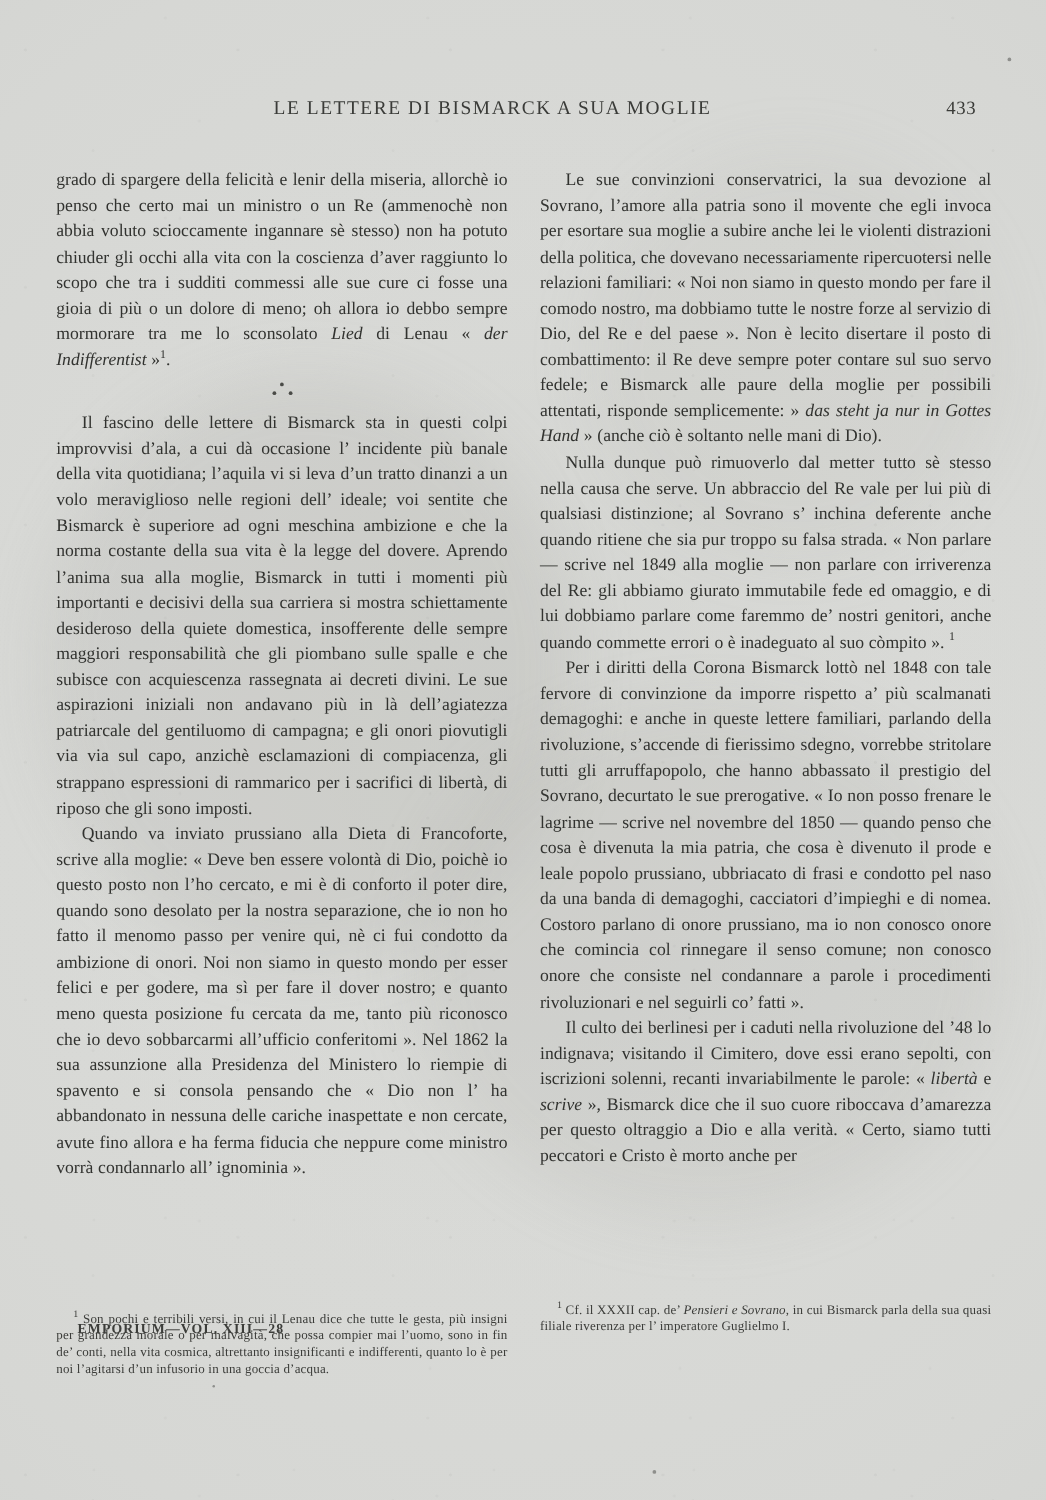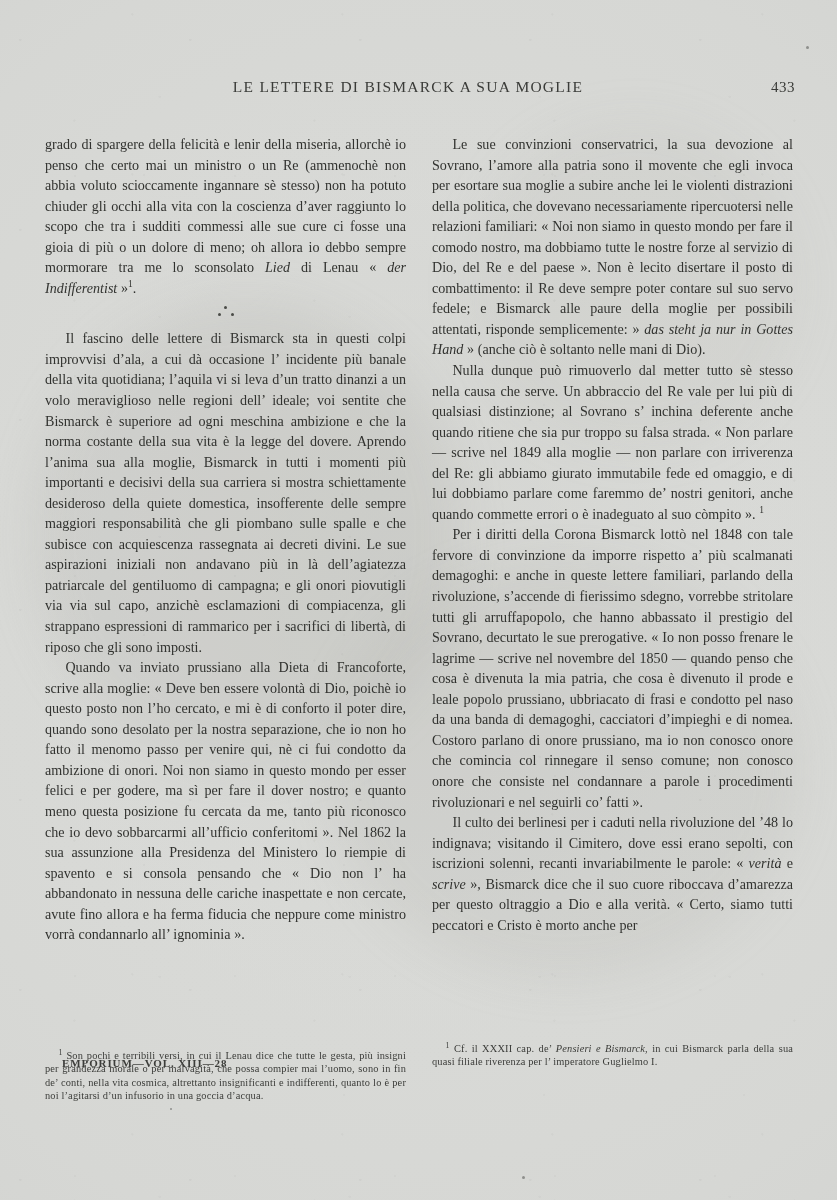--- a/index.html
+++ b/index.html
@@ -54,21 +54,21 @@
   .content {
     position: absolute;
     left: 0; top: 0;
     width: 837px;
     height: 1200px;
   }
 
   
   .runhead {
     position: absolute;
-    left: 47px;
+    left: 33px;
     top: 78px;
     width: 748px;
     height: 22px;
   }
   .runhead-title {
     position: absolute;
     left: 0; right: 0;
     text-align: center;
     font-size: 15.5px;
     letter-spacing: 1.25px;
@@ -204,30 +204,30 @@
         </div>
 
         <p><span>Il fascino delle lettere di Bismarck sta in questi colpi improvvisi d’ala, a cui dà occasione l’ incidente più banale della vita quotidiana; l’aquila vi si leva d’un tratto dinanzi a un volo meraviglioso nelle regioni dell’ ideale; voi sentite che Bismarck è superiore ad ogni meschina ambizione e che la norma costante della sua vita è la legge del dovere. Aprendo l’anima sua alla moglie, Bismarck in tutti i momenti più importanti e decisivi della sua carriera si mostra schiettamente desideroso della quiete domestica, insofferente delle sempre maggiori responsabilità che gli piombano sulle spalle e che subisce con acquiescenza rassegnata ai decreti divini. Le sue aspirazioni iniziali non andavano più in là dell’agiatezza patriarcale del gentiluomo di campagna; e gli onori piovutigli via via sul capo, anzichè esclamazioni di compiacenza, gli strappano espressioni di rammarico per i sacrifici di libertà, di riposo che gli sono imposti.</span></p>
         <p><span>Quando va inviato prussiano alla Dieta di Francoforte, scrive alla moglie: « Deve ben essere volontà di Dio, poichè io questo posto non l’ho cercato, e mi è di conforto il poter dire, quando sono desolato per la nostra separazione, che io non ho fatto il menomo passo per venire qui, nè ci fui condotto da ambizione di onori. Noi non siamo in questo mondo per esser felici e per godere, ma sì per fare il dover nostro; e quanto meno questa posizione fu cercata da me, tanto più riconosco che io devo sobbarcarmi all’ufficio conferitomi ». Nel 1862 la sua assunzione alla Presidenza del Ministero lo riempie di spavento e si consola pensando che « Dio non l’ ha abbandonato in nessuna delle cariche inaspettate e non cercate, avute fino allora e ha ferma fiducia che neppure come ministro vorrà condannarlo all’ ignominia ».</span></p>
       </div>
 
       <div class="col">
         <p><span>Le sue convinzioni conservatrici, la sua devozione al Sovrano, l’amore alla patria sono il movente che egli invoca per esortare sua moglie a subire anche lei le violenti distrazioni della politica, che dovevano necessariamente ripercuotersi nelle relazioni familiari: « Noi non siamo in questo mondo per fare il comodo nostro, ma dobbiamo tutte le nostre forze al servizio di Dio, del Re e del paese ». Non è lecito disertare il posto di combattimento: il Re deve sempre poter contare sul suo servo fedele; e Bismarck alle paure della moglie per possibili attentati, risponde semplicemente: » <i>das steht ja nur in Gottes Hand</i> » (anche ciò è soltanto nelle mani di Dio).</span></p>
         <p><span>Nulla dunque può rimuoverlo dal metter tutto sè stesso nella causa che serve. Un abbraccio del Re vale per lui più di qualsiasi distinzione; al Sovrano s’ inchina deferente anche quando ritiene che sia pur troppo su falsa strada. « Non parlare — scrive nel 1849 alla moglie — non parlare con irriverenza del Re: gli abbiamo giurato immutabile fede ed omaggio, e di lui dobbiamo parlare come faremmo de’ nostri genitori, anche quando commette errori o è inadeguato al suo còmpito ». <sup class="fnref">1</sup></span></p>
         <p><span>Per i diritti della Corona Bismarck lottò nel 1848 con tale fervore di convinzione da imporre rispetto a’ più scalmanati demagoghi: e anche in queste lettere familiari, parlando della rivoluzione, s’accende di fierissimo sdegno, vorrebbe stritolare tutti gli arruffapopolo, che hanno abbassato il prestigio del Sovrano, decurtato le sue prerogative. « Io non posso frenare le lagrime — scrive nel novembre del 1850 — quando penso che cosa è divenuta la mia patria, che cosa è divenuto il prode e leale popolo prussiano, ubbriacato di frasi e condotto pel naso da una banda di demagoghi, cacciatori d’impieghi e di nomea. Costoro parlano di onore prussiano, ma io non conosco onore che comincia col rinnegare il senso comune; non conosco onore che consiste nel condannare a parole i procedimenti rivoluzionari e nel seguirli co’ fatti ».</span></p>
-        <p><span>Il culto dei berlinesi per i caduti nella rivoluzione del ’48 lo indignava; visitando il Cimitero, dove essi erano sepolti, con iscrizioni solenni, recanti invariabilmente le parole: « <i>verità</i> e <i>scrive</i> », Bismarck dice che il suo cuore riboccava d’amarezza per questo oltraggio a Dio e alla verità. « Certo, siamo tutti peccatori e Cristo è morto anche per</span></p>
+        <p><span>Il culto dei berlinesi per i caduti nella rivoluzione del ’48 lo indignava; visitando il Cimitero, dove essi erano sepolti, con iscrizioni solenni, recanti invariabilmente le parole: « <i>libertà</i> e <i>scrive</i> », Bismarck dice che il suo cuore riboccava d’amarezza per questo oltraggio a Dio e alla verità. « Certo, siamo tutti peccatori e Cristo è morto anche per</span></p>
       </div>
     </div>
 
     <div class="footnote fn-left">
       <sup>1</sup>
       <span>Son pochi e terribili versi, in cui il Lenau dice che tutte le gesta, più insigni per grandezza morale o per malvagità, che possa compier mai l’uomo, sono in fin de’ conti, nella vita cosmica, altrettanto insignificanti e indifferenti, quanto lo è per noi l’agitarsi d’un infusorio in una goccia d’acqua.</span>
     </div>
 
     <div class="footnote fn-right">
       <sup>1</sup>
-      <span>Cf. il XXXII cap. de’ <i>Pensieri e Bismarck</i>, in cui Bismarck parla della sua quasi filiale riverenza per l’ imperatore Guglielmo I.</span>
+      <span>Cf. il XXXII cap. de’ <i>Pensieri e Sovrano</i>, in cui Bismarck parla della sua quasi filiale riverenza per l’ imperatore Guglielmo I.</span>
     </div>
 
     <div class="imprint smallcaps">EMPORIUM—VOL. XIII—28</div>
 
   </div>
 </div>
 
 </body></html>

